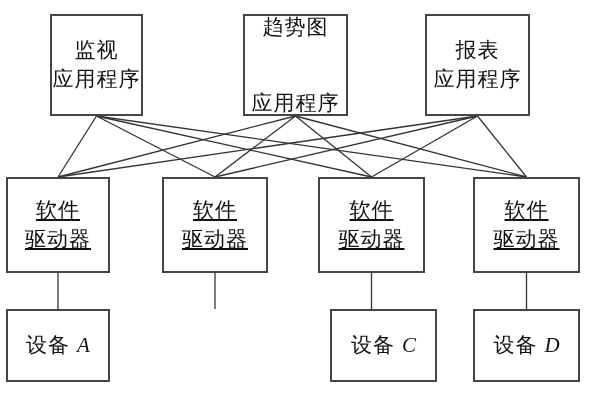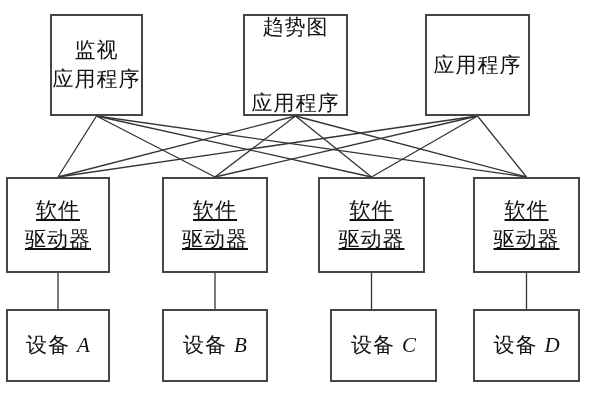--- a/index.html
+++ b/index.html
@@ -72,20 +72,21 @@
 
   <div class="box app" style="left:50px;width:93px;">
     <div>监视</div>
     <div>应用程序</div>
   </div>
   <div class="box app" style="left:243px;width:105px;gap:47px;">
     <div>趋势图</div>
     <div>应用程序</div>
   </div>
   <div class="box app" style="left:425px;width:105px;">
+    <div>报表</div>
     <div>应用程序</div>
   </div>
 
   <div class="box driver" style="left:6px;width:104px;">
     <div>软件</div>
     <div>驱动器</div>
   </div>
   <div class="box driver" style="left:162px;width:106px;">
     <div>软件</div>
     <div>驱动器</div>
@@ -97,25 +98,20 @@
   <div class="box driver" style="left:473px;width:107px;">
     <div>软件</div>
     <div>驱动器</div>
   </div>
 
   <div class="box device" style="left:6px;width:104px;">
     <div>
       <span>设备</span><span class="letter">A</span>
     </div>
   </div>
-  <div class="box device" style="left:162px;width:106px;">
-    <div>
-      <span>设备</span><span class="letter">B</span>
-    </div>
-  </div>
   <div class="box device" style="left:330px;width:107px;">
     <div>
       <span>设备</span><span class="letter">C</span>
     </div>
   </div>
   <div class="box device" style="left:473px;width:107px;">
     <div>
       <span>设备</span><span class="letter">D</span>
     </div>
   </div>

